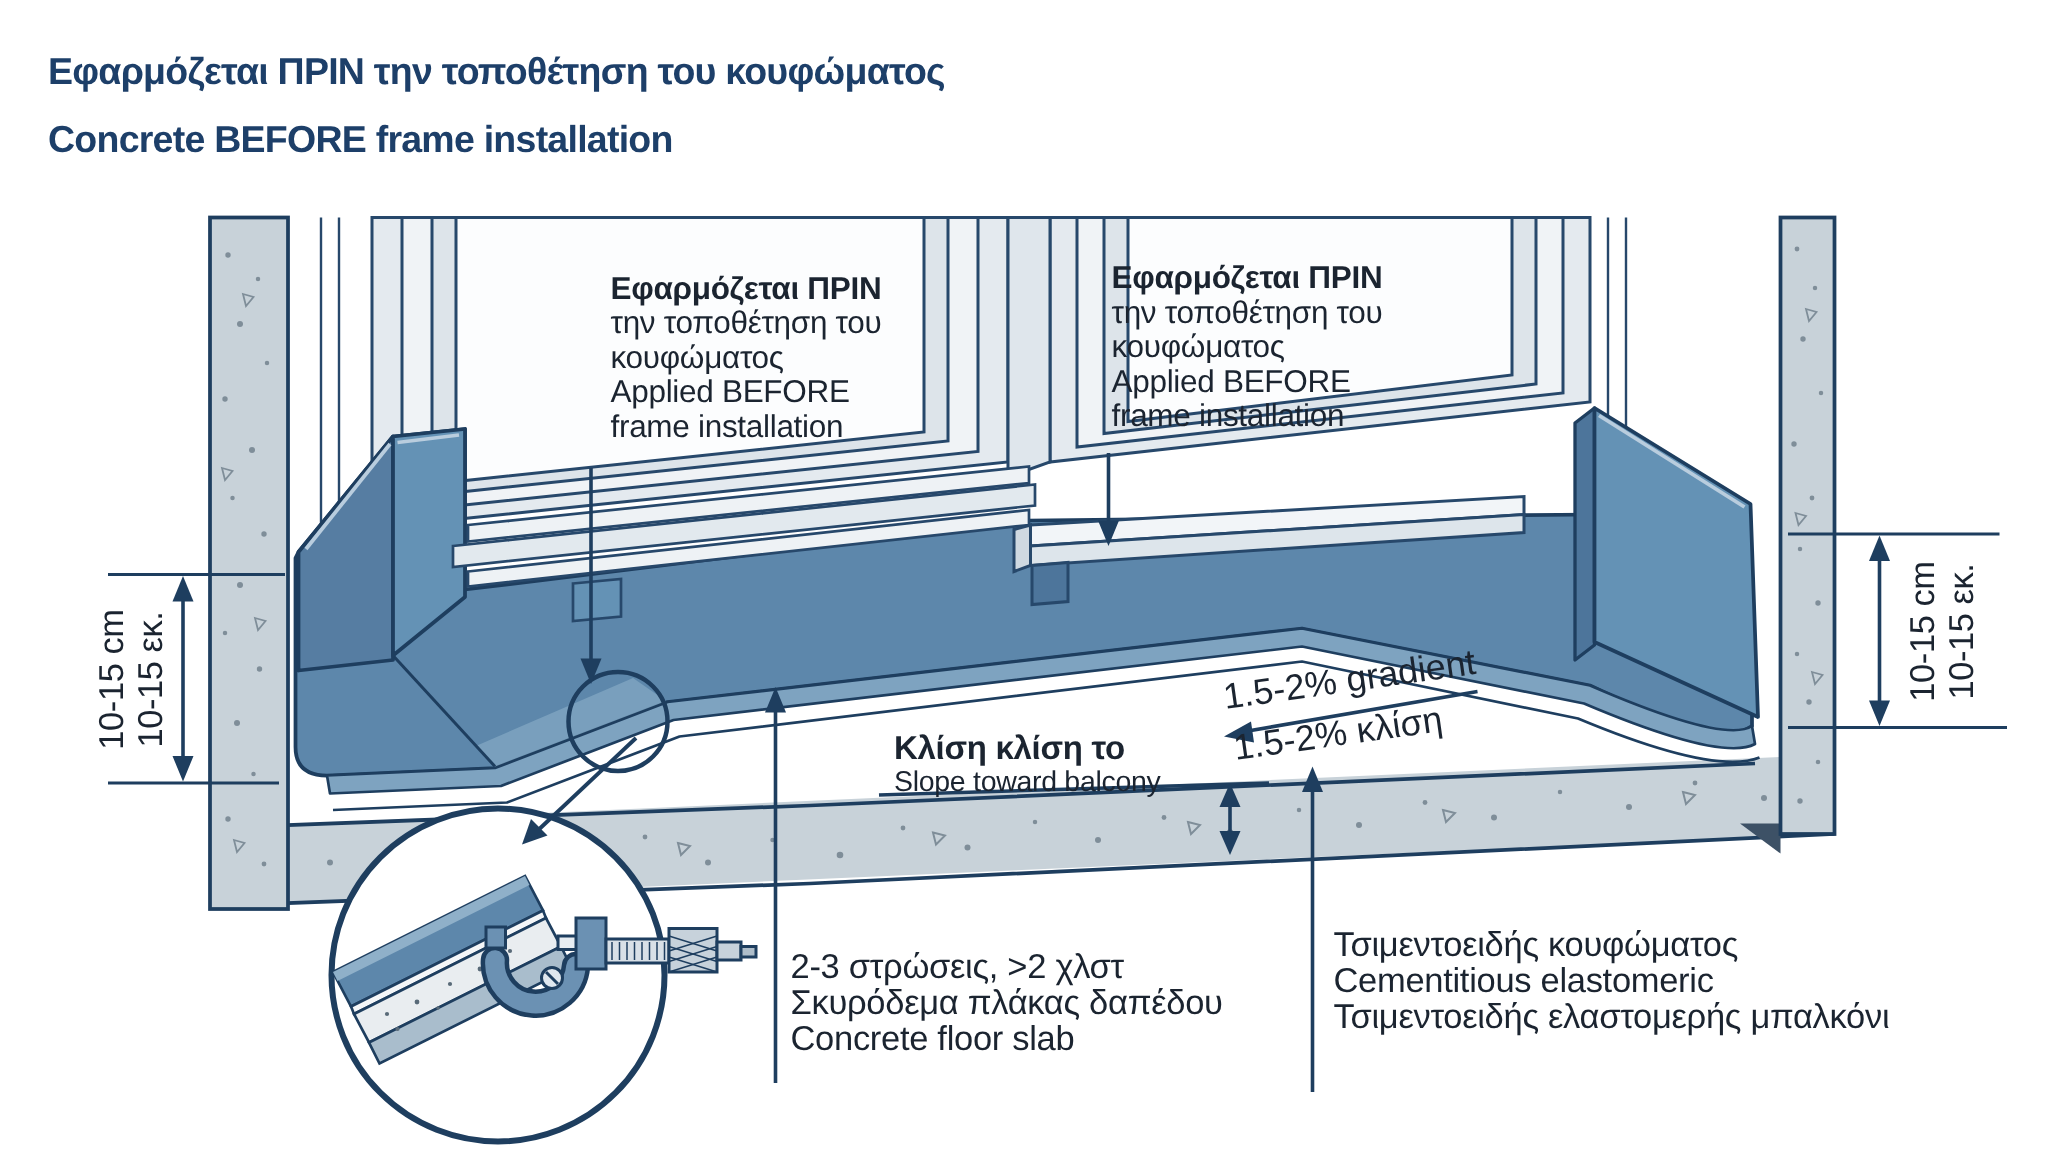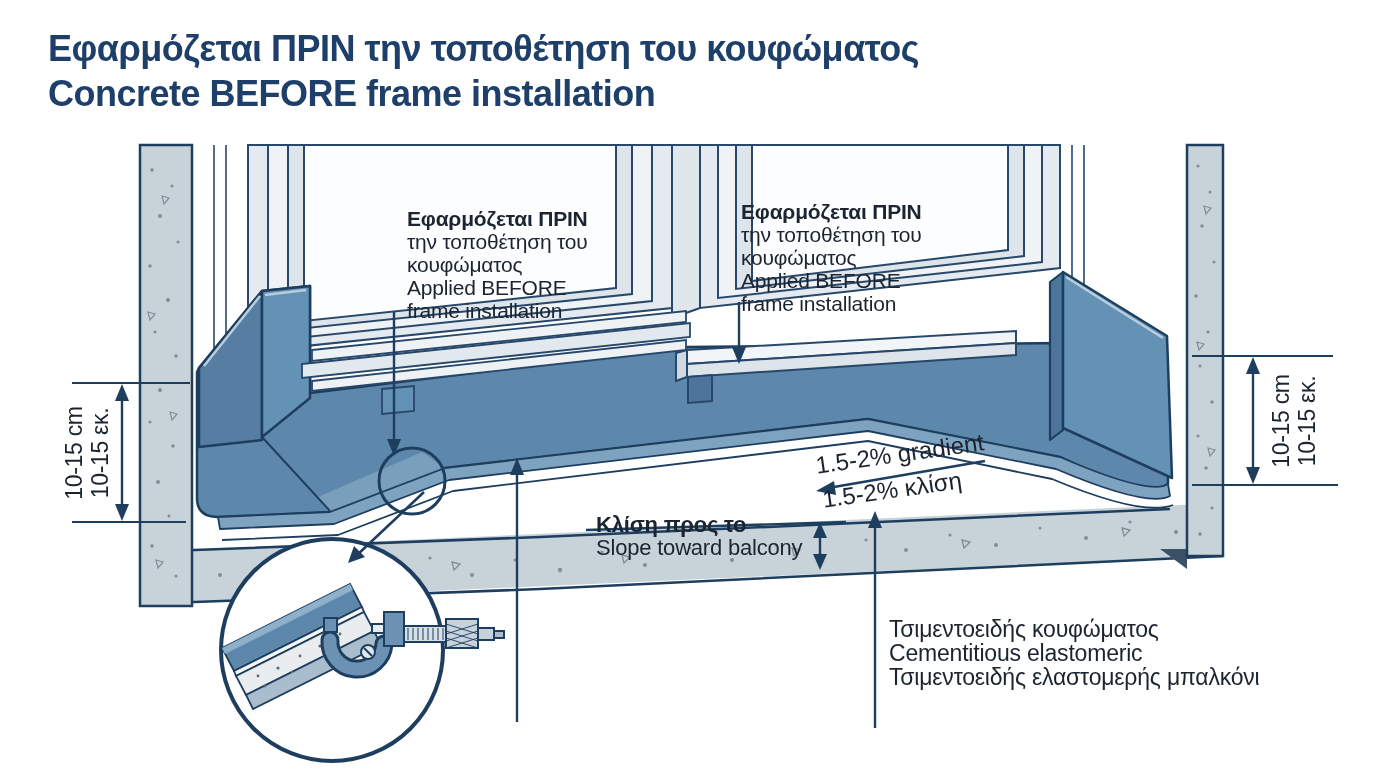--- a/index.html
+++ b/index.html
@@ -1,21 +1,21 @@
 <!DOCTYPE html>
 <html><head>
 <meta charset="utf-8">
 <style>
   html,body{margin:0;padding:0;background:#fff;}
   #stage{position:relative;width:1376px;height:768px;background:#ffffff;overflow:hidden;
          font-family:"Liberation Sans",sans-serif;color:#1b2430;}
   #diagram-svg{position:absolute;left:0;top:0;}
-  .ovl{position:absolute;line-height:23px;font-size:21px;letter-spacing:-0.2px;margin-top:26px;}
+  .ovl{position:absolute;line-height:23px;font-size:21px;letter-spacing:-0.2px;}
   .b{font-weight:bold;}
-  #title{position:absolute;left:48px;top:26px;font-size:36px;font-weight:bold;
+  #title{position:absolute;left:32px;top:26px;font-size:25px;font-weight:bold;
          color:#1d3f69;line-height:45px;letter-spacing:-0.5px;}
   .dim{position:absolute;width:116px;height:54px;font-size:23px;line-height:26px;
        text-align:center;transform:rotate(-90deg);letter-spacing:-0.3px;white-space:nowrap;}
   .grad{position:absolute;font-size:24px;transform:rotate(-8deg);white-space:nowrap;}
   .lbl{position:absolute;font-size:23px;line-height:24px;letter-spacing:-0.2px;white-space:nowrap;}
   .slope-b{font-weight:bold;font-size:22px;}
 </style>
 </head>
 <body>
 
@@ -284,24 +284,29 @@
 
 <div class="dim" style="left:1237px;top:394px;">
   <div>10-15 cm</div>
   <div>10-15 εκ.</div>
 </div>
 
 <div class="grad" style="left:815px;top:440px;">1.5-2% gradient</div>
 <div class="grad" style="left:822px;top:476px;">1.5-2% κλίση</div>
 
 <div class="ovl" style="left:596px;top:487px;width:250px;">
-  <div class="slope-b">Κλίση προς το</div>
-  <div style="font-size:22px;">Slope toward balcony</div>
-</div>
-
+  <div class="slope-b">Κλίση κλίση το</div>
+  <div style="font-size:19px;">Slope toward balcony</div>
+</div>
+
+<div class="lbl" style="left:527px;top:632px;">
+  <div>2-3 στρώσεις, &gt;2 χλστ</div>
+  <div>Σκυρόδεμα πλάκας δαπέδου</div>
+  <div>Concrete floor slab</div>
+</div>
 
 <div class="lbl" style="left:889px;top:617px;">
   <div>Τσιμεντοειδής κουφώματος</div>
   <div>Cementitious elastomeric</div>
   <div>Τσιμεντοειδής ελαστομερής μπαλκόνι</div>
 </div>
 
 </div>
 
 </body></html>

